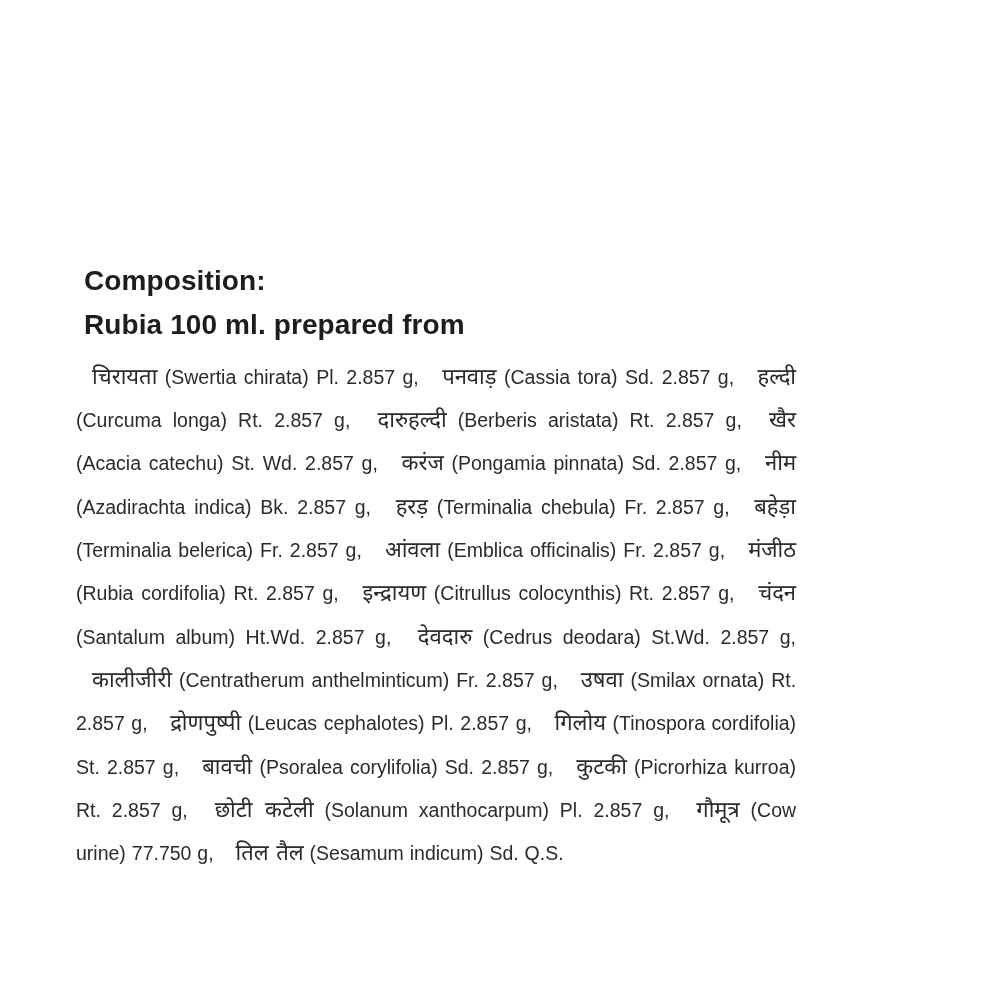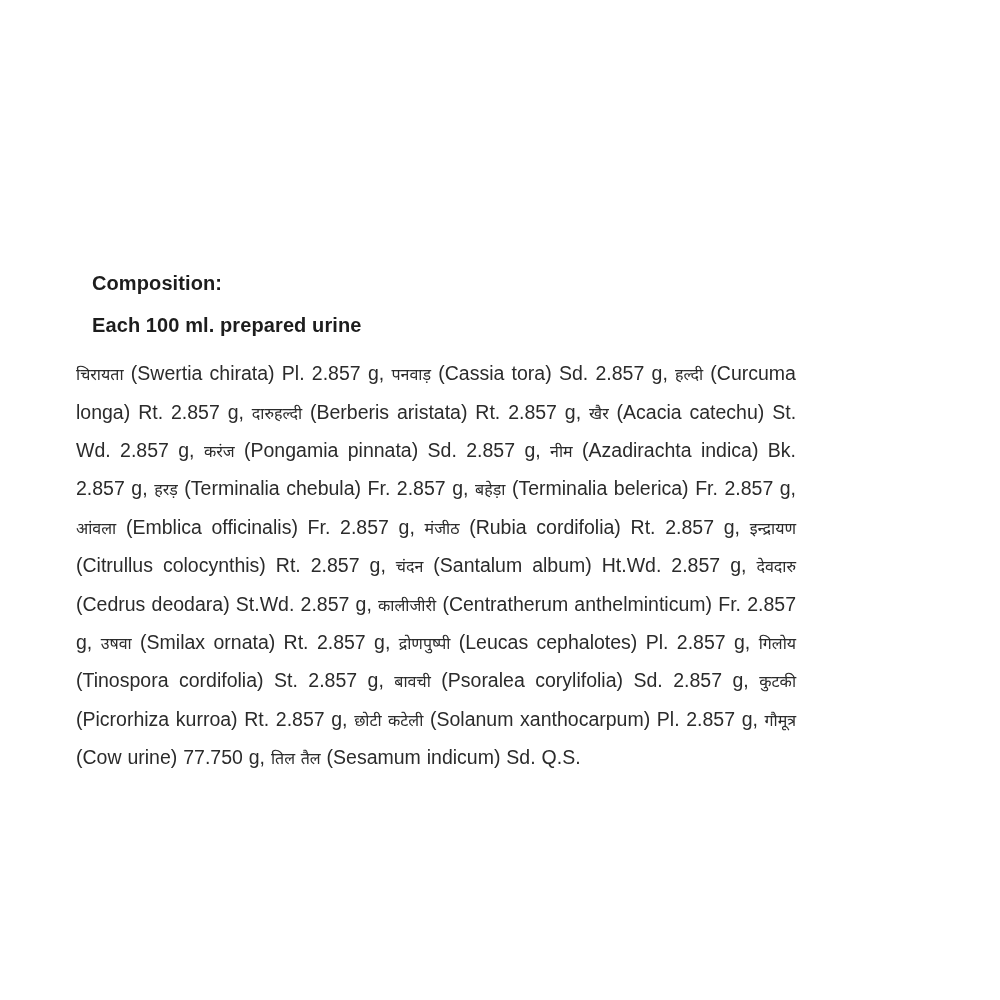--- a/index.html
+++ b/index.html
@@ -20,48 +20,49 @@
     height: 1000px;
     box-sizing: border-box;
   }
   .label-block {
     position: absolute;
     left: 76px;
     top: 255px;
     width: 720px;
   }
   .heading {
-    font-size: 20px;
+    font-size: 28px;
     font-weight: bold;
     line-height: 1.28;
     letter-spacing: 0.1px;
     color: #1d1d1d;
-    margin: 16px;
+    margin: 8px;
   }
   .heading-line-2 {
     margin-top: 1px;
   }
   .composition-body {
     margin-top: 12px;
     font-size: 19.5px;
     line-height: 1.97;
     color: #2b2b2b;
     text-align: justify;
     text-justify: inter-word;
     word-spacing: 0.5px;
   }
   .composition-body .sci {
   }
   .composition-body .dev {
     font-family: "DejaVu Sans", sans-serif;
-    font-size: 16px;
+    font-size: 22px;
+    margin-left: 16px;
   }
 </style>
 </head>
 <body>
 
 <div class="page">
   <div class="label-block">
     <div class="heading">Composition:</div>
-    <div class="heading heading-line-2">Each 100 ml. prepared urine</div>
+    <div class="heading heading-line-2">Rubia 100 ml. prepared from</div>
     <div class="composition-body"><span><span class="dev">चिरायता</span> <span class="sci">(Swertia chirata)</span> <span>Pl.</span> <span>2.857 g,</span></span> <span><span class="dev">पनवाड़</span> <span class="sci">(Cassia tora)</span> <span>Sd.</span> <span>2.857 g,</span></span> <span><span class="dev">हल्दी</span> <span class="sci">(Curcuma longa)</span> <span>Rt.</span> <span>2.857 g,</span></span> <span><span class="dev">दारुहल्दी</span> <span class="sci">(Berberis aristata)</span> <span>Rt.</span> <span>2.857 g,</span></span> <span><span class="dev">खैर</span> <span class="sci">(Acacia catechu)</span> <span>St. Wd.</span> <span>2.857 g,</span></span> <span><span class="dev">करंज</span> <span class="sci">(Pongamia pinnata)</span> <span>Sd.</span> <span>2.857 g,</span></span> <span><span class="dev">नीम</span> <span class="sci">(Azadirachta indica)</span> <span>Bk.</span> <span>2.857 g,</span></span> <span><span class="dev">हरड़</span> <span class="sci">(Terminalia chebula)</span> <span>Fr.</span> <span>2.857 g,</span></span> <span><span class="dev">बहेड़ा</span> <span class="sci">(Terminalia belerica)</span> <span>Fr.</span> <span>2.857 g,</span></span> <span><span class="dev">आंवला</span> <span class="sci">(Emblica officinalis)</span> <span>Fr.</span> <span>2.857 g,</span></span> <span><span class="dev">मंजीठ</span> <span class="sci">(Rubia cordifolia)</span> <span>Rt.</span> <span>2.857 g,</span></span> <span><span class="dev">इन्द्रायण</span> <span class="sci">(Citrullus colocynthis)</span> <span>Rt.</span> <span>2.857 g,</span></span> <span><span class="dev">चंदन</span> <span class="sci">(Santalum album)</span> <span>Ht.Wd.</span> <span>2.857 g,</span></span> <span><span class="dev">देवदारु</span> <span class="sci">(Cedrus deodara)</span> <span>St.Wd.</span> <span>2.857 g,</span></span> <span><span class="dev">कालीजीरी</span> <span class="sci">(Centratherum anthelminticum)</span> <span>Fr.</span> <span>2.857 g,</span></span> <span><span class="dev">उषवा</span> <span class="sci">(Smilax ornata)</span> <span>Rt.</span> <span>2.857 g,</span></span> <span><span class="dev">द्रोणपुष्पी</span> <span class="sci">(Leucas cephalotes)</span> <span>Pl.</span> <span>2.857 g,</span></span> <span><span class="dev">गिलोय</span> <span class="sci">(Tinospora cordifolia)</span> <span>St.</span> <span>2.857 g,</span></span> <span><span class="dev">बावची</span> <span class="sci">(Psoralea corylifolia)</span> <span>Sd.</span> <span>2.857 g,</span></span> <span><span class="dev">कुटकी</span> <span class="sci">(Picrorhiza kurroa)</span> <span>Rt.</span> <span>2.857 g,</span></span> <span><span class="dev">छोटी कटेली</span> <span class="sci">(Solanum xanthocarpum)</span> <span>Pl.</span> <span>2.857 g,</span></span> <span><span class="dev">गौमूत्र</span> <span class="sci">(Cow urine)</span> <span>77.750 g,</span></span> <span><span class="dev">तिल तैल</span> <span class="sci">(Sesamum indicum)</span> <span>Sd.</span> <span>Q.S.</span></span></div>
   </div>
 </div>
 
 </body></html>

